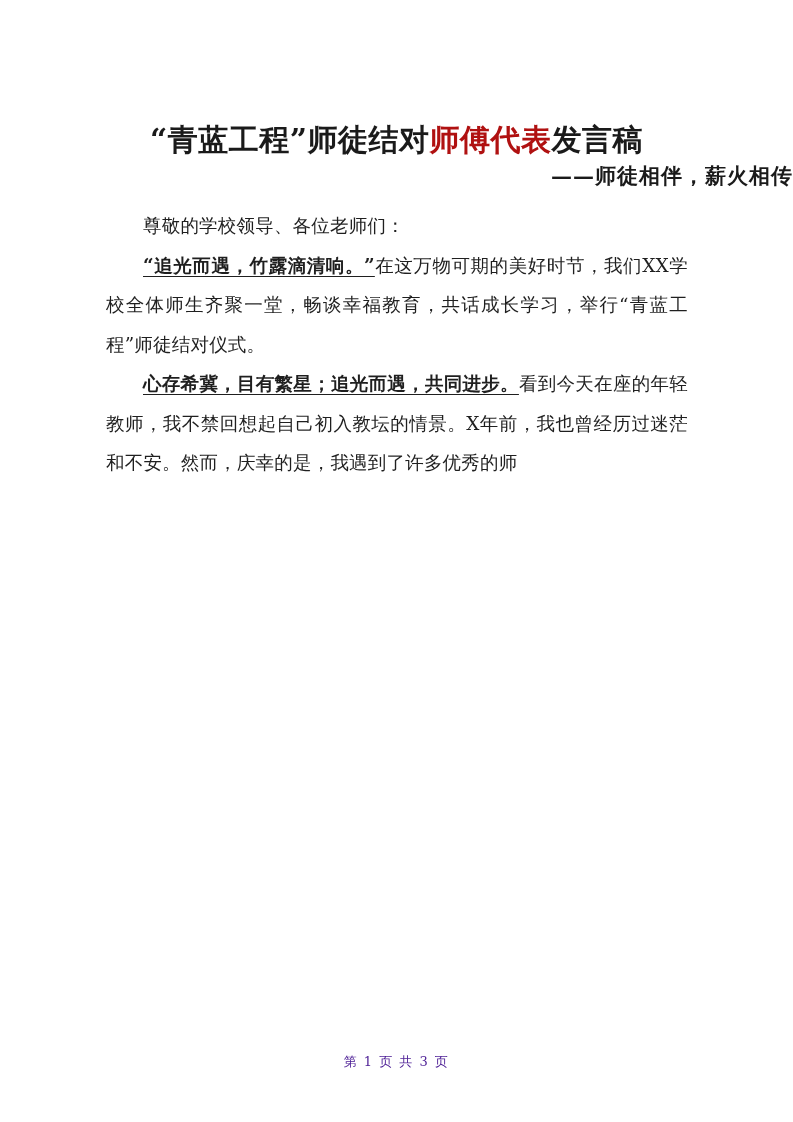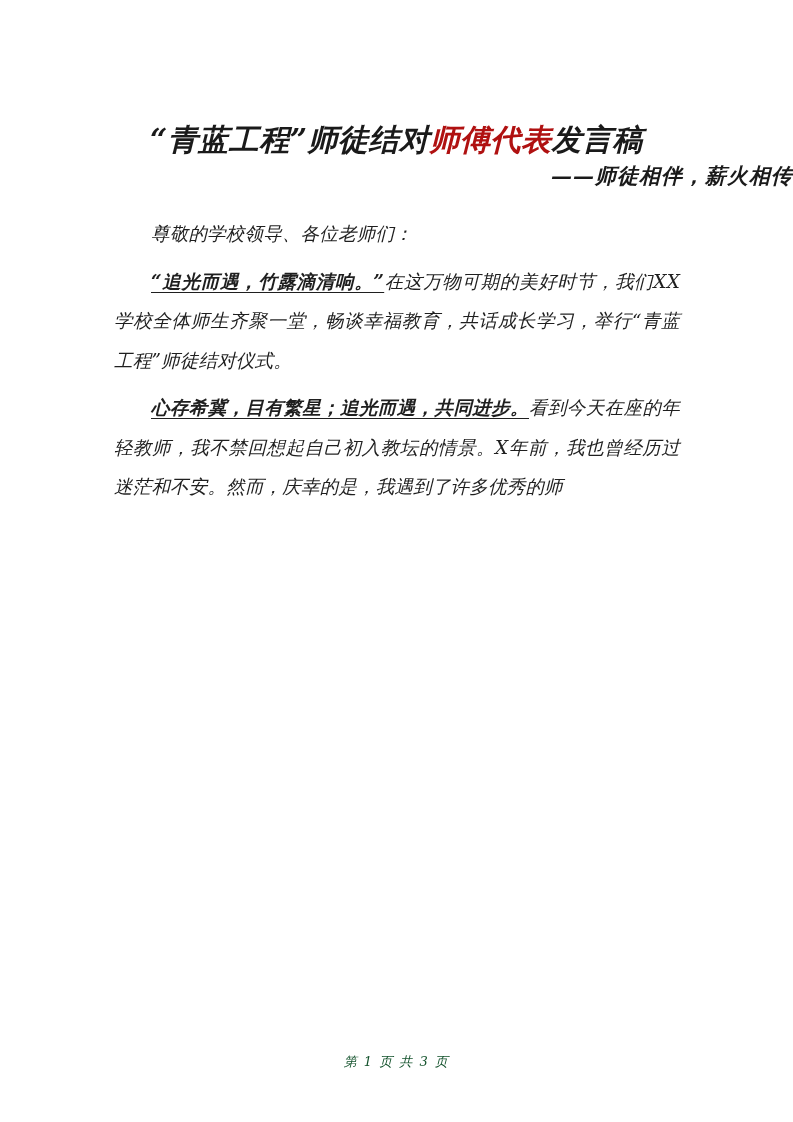--- a/index.html
+++ b/index.html
@@ -14,21 +14,20 @@
     color: #1a1a1a;
     position: relative;
     overflow: hidden;
   }
 
   .page {
     position: relative;
     width: 793px;
     height: 1122px;
     box-sizing: border-box;
-    font-style: italic;
   }
 
   
   .doc-title {
     position: absolute;
     left: 0;
     top: 98px;
     width: 793px;
     text-align: center;
     font-size: 30px;
@@ -60,21 +59,21 @@
     top: 206px;
     width: 582px;
   }
 
   .para {
     font-size: 18.5px;
     line-height: 39.5px;
     text-align: justify;
     text-justify: inter-ideograph;
     text-align-last: left;
-    margin: 8px;
+    margin: 0;
     letter-spacing: 0.2px;
     color: #1f1f1f;
   }
   .para.indent {
     text-indent: 2em;
   }
 
   .emph {
     font-weight: 700;
     text-decoration: underline;
@@ -82,21 +81,21 @@
   }
 
   
   .footer {
     position: absolute;
     left: 0;
     top: 1053px;
     width: 793px;
     text-align: center;
     font-size: 13px;
-    color: #14532d;
+    color: #4c1d95;
     letter-spacing: 1.5px;
     white-space: nowrap;
   }
 </style>
 </head>
 <body>
 
 <div class="page">
 
   <h1 class="doc-title">

